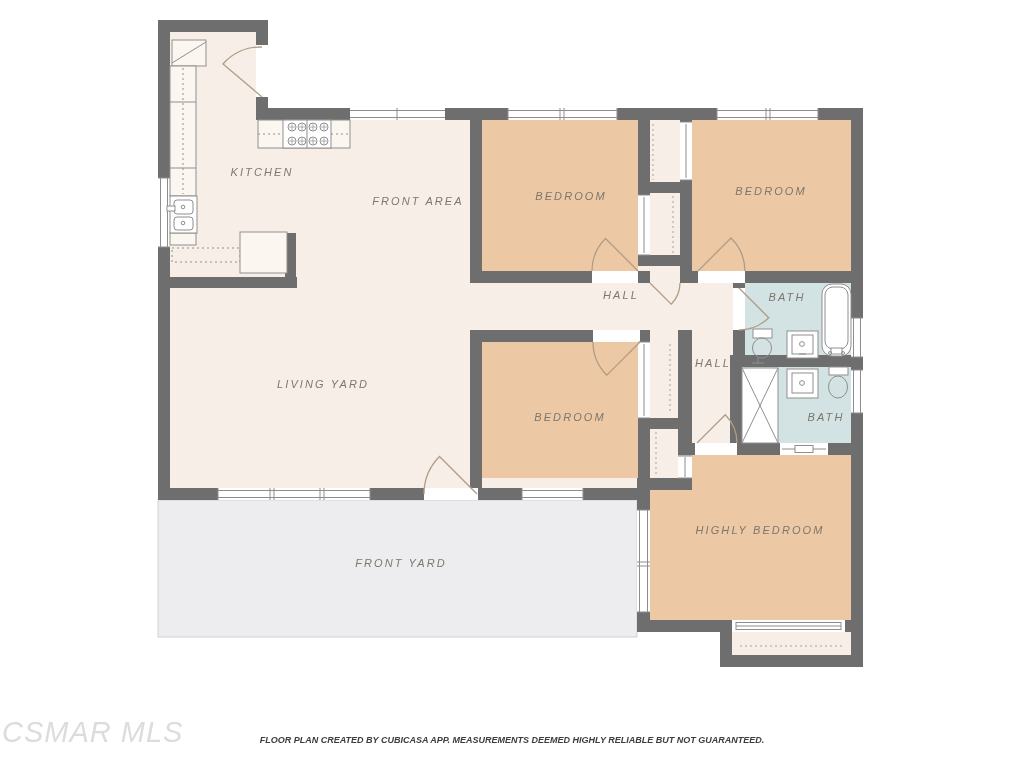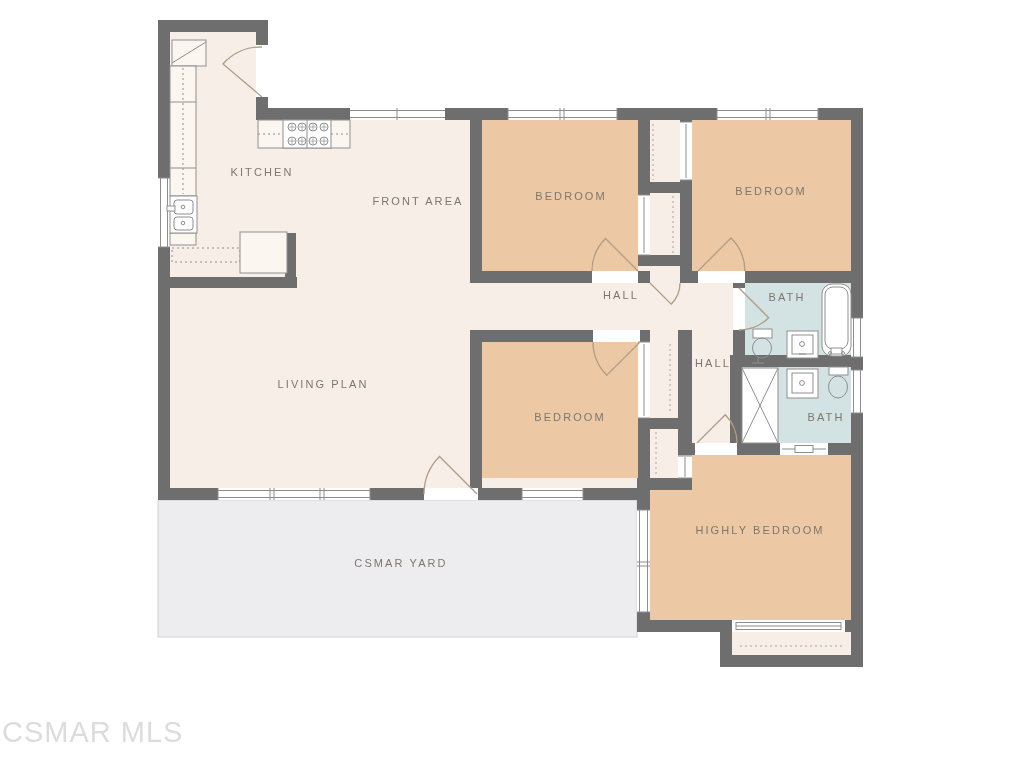--- a/index.html
+++ b/index.html
@@ -1,17 +1,17 @@
 <!DOCTYPE html>
 <html><head>
 <meta charset="utf-8">
 <style>
   html,body{margin:0;padding:0;background:#ffffff;}
   .canvas{position:relative;width:1024px;height:768px;background:#ffffff;overflow:hidden;
-          font-family:"Liberation Sans", sans-serif;}
+          font-family:"Liberation Sans", sans-serif;font-style:italic;}
   .plan-svg{position:absolute;left:0;top:0;}
   .room-label{position:absolute;transform:translate(-50%,-50%);
       font-size:11px;letter-spacing:2.1px;color:#7d776e;white-space:nowrap;
       font-family:"Liberation Sans",sans-serif;}
   .watermark{position:absolute;left:2px;top:716px;font-size:29px;color:#dcdcdc;
       letter-spacing:1px;font-family:"Liberation Sans",sans-serif;}
   .disclaimer{position:absolute;left:50%;top:735px;transform:translateX(-50%);
       font-size:9px;font-weight:bold;color:#3c3c3c;letter-spacing:0px;white-space:nowrap;
       font-family:"Liberation Sans",sans-serif;}
 </style>
@@ -255,18 +255,19 @@
 
   <div class="room-label" style="left:262px;top:172px">KITCHEN</div>
   <div class="room-label" style="left:418px;top:201px">FRONT AREA</div>
   <div class="room-label" style="left:571px;top:196px">BEDROOM</div>
   <div class="room-label" style="left:771px;top:191px">BEDROOM</div>
   <div class="room-label" style="left:621px;top:295px">HALL</div>
   <div class="room-label" style="left:787px;top:297px">BATH</div>
   <div class="room-label" style="left:713px;top:363px">HALL</div>
   <div class="room-label" style="left:570px;top:417px">BEDROOM</div>
   <div class="room-label" style="left:826px;top:417px">BATH</div>
-  <div class="room-label" style="left:323px;top:384px">LIVING PLAN</div>
+  <div class="room-label" style="left:323px;top:384px">LIVING YARD</div>
   <div class="room-label" style="left:760px;top:530px">HIGHLY BEDROOM</div>
-  <div class="room-label" style="left:401px;top:563px">CSMAR YARD</div>
+  <div class="room-label" style="left:401px;top:563px">FRONT YARD</div>
 
   <div class="watermark">CSMAR MLS</div>
+  <div class="disclaimer">FLOOR PLAN CREATED BY CUBICASA APP. MEASUREMENTS DEEMED HIGHLY RELIABLE BUT NOT GUARANTEED.</div>
 </div>
 
 </body></html>

